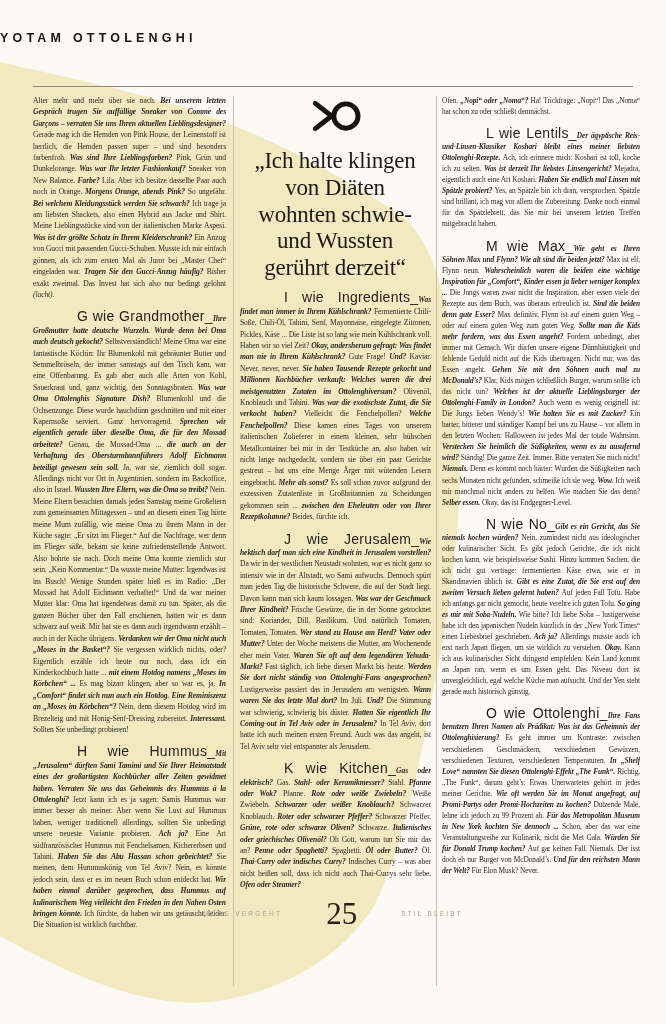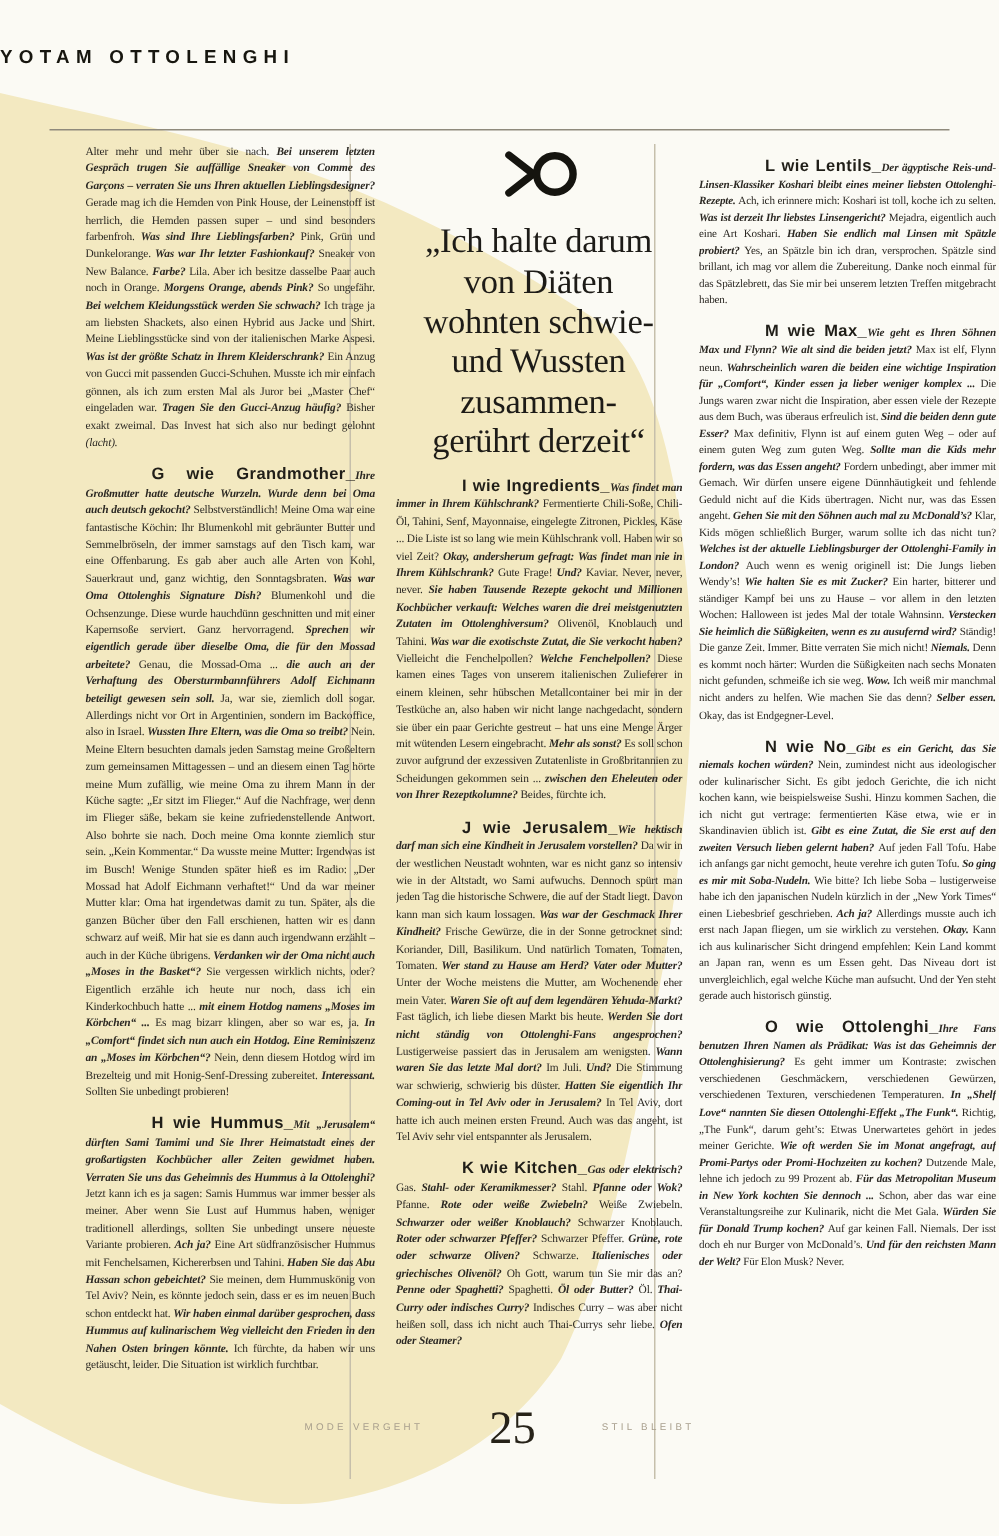--- a/index.html
+++ b/index.html
@@ -6,34 +6,34 @@
   #page{position:relative;width:666px;height:1024px;background:#fbfaf4;overflow:hidden;
         font-family:"Liberation Serif",serif;}
   #blob{position:absolute;left:0;top:0;width:666px;height:1024px;pointer-events:none;}
   .masthead{position:absolute;top:31px;left:0;width:100%;text-align:left;
         font-family:"Liberation Sans",sans-serif;font-weight:700;font-size:12.5px;
         letter-spacing:4.2px;color:#17160f;}
   .head-rule{position:absolute;top:86px;left:33px;width:600px;height:1px;background:#8f8a7c;}
   .vrule{position:absolute;top:96px;height:890px;width:1px;background:#c6bfab;}
   #vrule1{left:233px;} #vrule2{left:436px;}
   .col{position:absolute;top:95px;height:898px;overflow:hidden;color:#2b2823;
-       font-size:7.6px;line-height:11.4px;text-align:justify;letter-spacing:-0.1px;margin-left:24px;}
+       font-size:7.6px;line-height:11.4px;text-align:justify;letter-spacing:-0.1px;}
   #col1{left:33px;width:193px;}
   #col2{left:240px;width:191px;}
   #col3{left:442px;width:198px;font-size:7.4px;line-height:11.05px;}
   .para{margin:0;}
   .sec{margin:11px 0 0 0;text-indent:44px;}
-  .head{font-family:"Liberation Sans",sans-serif;font-weight:700;font-style:normal;
-        font-size:11px;letter-spacing:0.3px;color:#201e18;}
+  .head{font-family:"Liberation Sans",sans-serif;font-weight:400;font-style:normal;
+        font-size:14px;letter-spacing:0.3px;color:#201e18;}
   .r-q{font-weight:700;font-style:italic;}
   .r-i{font-style:italic;}
   .monogram{width:100%;text-align:center;margin:2px 0 10px 0;}
   .quote{width:208px;margin:4px 0 10px -9px;text-align:center;color:#1d1b17;
         font-size:23px;line-height:26.6px;letter-spacing:-0.2px;}
-  .footer{position:absolute;top:936px;left:0;width:100%;display:flex;align-items:center;
+  .footer{position:absolute;top:898px;left:0;width:100%;display:flex;align-items:center;
         justify-content:center;gap:44px;}
   .motto{font-family:"Liberation Sans",sans-serif;font-size:6.5px;letter-spacing:2.2px;
         color:#a89f8d;}
   .pagenum{font-family:"Liberation Serif",serif;font-size:31px;color:#262218;line-height:1;}
 </style>
 </head>
 <body>
 
 <div id="page">
 
@@ -56,35 +56,35 @@
     </div>
 
   <div class="col" id="col2">
     <div class="monogram">
       <svg width="54" height="38" viewBox="0 0 60 42" aria-hidden="true">
         <path d="M7,7 L25,21 L7,35" fill="none" stroke="#15140f" stroke-width="5.5" stroke-linecap="round" stroke-linejoin="round"></path>
         <circle cx="41" cy="21" r="13.5" fill="none" stroke="#15140f" stroke-width="5.5"></circle>
       </svg>
     </div>
     <div class="quote">
-        <div class="qline">„Ich halte darum</div>
+        <div class="qline">„Ich halte klingen</div>
         <div class="qline">von Diäten</div>
         <div class="qline">wohnten schwie-</div>
         <div class="qline">und Wussten</div>
-        <div class="qline">zusammen-</div>
         <div class="qline">gerührt derzeit“</div>
       </div>
     <div>
         <p class="sec"><span class="head">I wie Ingredients_</span><span class="r-q">Was findet man immer in Ihrem Kühlschrank? </span><span class="r-a">Fermentierte Chili-Soße, Chili-Öl, Tahini, Senf, Mayonnaise, eingelegte Zitronen, Pickles, Käse ... Die Liste ist so lang wie mein Kühlschrank voll. Haben wir so viel Zeit? </span><span class="r-q">Okay, andersherum gefragt: Was findet man nie in Ihrem Kühlschrank? </span><span class="r-a">Gute Frage! </span><span class="r-q">Und? </span><span class="r-a">Kaviar. Never, never, never. </span><span class="r-q">Sie haben Tausende Rezepte gekocht und Millionen Kochbücher verkauft: Welches waren die drei meistgenutzten Zutaten im Ottolenghiversum? </span><span class="r-a">Olivenöl, Knoblauch und Tahini. </span><span class="r-q">Was war die exotischste Zutat, die Sie verkocht haben? </span><span class="r-a">Vielleicht die Fenchelpollen? </span><span class="r-q">Welche Fenchelpollen? </span><span class="r-a">Diese kamen eines Tages von unserem italienischen Zulieferer in einem kleinen, sehr hübschen Metallcontainer bei mir in der Testküche an, also haben wir nicht lange nachgedacht, sondern sie über ein paar Gerichte gestreut – hat uns eine Menge Ärger mit wütenden Lesern eingebracht. </span><span class="r-q">Mehr als sonst? </span><span class="r-a">Es soll schon zuvor aufgrund der exzessiven Zutatenliste in Großbritannien zu Scheidungen gekommen sein ... </span><span class="r-q">zwischen den Eheleuten oder von Ihrer Rezeptkolumne? </span><span class="r-a">Beides, fürchte ich.</span></p>
         <p class="sec"><span class="head">J wie Jerusalem_</span><span class="r-q">Wie hektisch darf man sich eine Kindheit in Jerusalem vorstellen? </span><span class="r-a">Da wir in der westlichen Neustadt wohnten, war es nicht ganz so intensiv wie in der Altstadt, wo Sami aufwuchs. Dennoch spürt man jeden Tag die historische Schwere, die auf der Stadt liegt. Davon kann man sich kaum lossagen. </span><span class="r-q">Was war der Geschmack Ihrer Kindheit? </span><span class="r-a">Frische Gewürze, die in der Sonne getrocknet sind: Koriander, Dill, Basilikum. Und natürlich Tomaten, Tomaten, Tomaten. </span><span class="r-q">Wer stand zu Hause am Herd? Vater oder Mutter? </span><span class="r-a">Unter der Woche meistens die Mutter, am Wochenende eher mein Vater. </span><span class="r-q">Waren Sie oft auf dem legendären Yehuda-Markt? </span><span class="r-a">Fast täglich, ich liebe diesen Markt bis heute. </span><span class="r-q">Werden Sie dort nicht ständig von Ottolenghi-Fans angesprochen? </span><span class="r-a">Lustigerweise passiert das in Jerusalem am wenigsten. </span><span class="r-q">Wann waren Sie das letzte Mal dort? </span><span class="r-a">Im Juli. </span><span class="r-q">Und? </span><span class="r-a">Die Stimmung war schwierig, schwierig bis düster. </span><span class="r-q">Hatten Sie eigentlich Ihr Coming-out in Tel Aviv oder in Jerusalem? </span><span class="r-a">In Tel Aviv, dort hatte ich auch meinen ersten Freund. Auch was das angeht, ist Tel Aviv sehr viel entspannter als Jerusalem.</span></p>
         <p class="sec"><span class="head">K wie Kitchen_</span><span class="r-q">Gas oder elektrisch? </span><span class="r-a">Gas. </span><span class="r-q">Stahl- oder Keramikmesser? </span><span class="r-a">Stahl. </span><span class="r-q">Pfanne oder Wok? </span><span class="r-a">Pfanne. </span><span class="r-q">Rote oder weiße Zwiebeln? </span><span class="r-a">Weiße Zwiebeln. </span><span class="r-q">Schwarzer oder weißer Knoblauch? </span><span class="r-a">Schwarzer Knoblauch. </span><span class="r-q">Roter oder schwarzer Pfeffer? </span><span class="r-a">Schwarzer Pfeffer. </span><span class="r-q">Grüne, rote oder schwarze Oliven? </span><span class="r-a">Schwarze. </span><span class="r-q">Italienisches oder griechisches Olivenöl? </span><span class="r-a">Oh Gott, warum tun Sie mir das an? </span><span class="r-q">Penne oder Spaghetti? </span><span class="r-a">Spaghetti. </span><span class="r-q">Öl oder Butter? </span><span class="r-a">Öl. </span><span class="r-q">Thai-Curry oder indisches Curry? </span><span class="r-a">Indisches Curry – was aber nicht heißen soll, dass ich nicht auch Thai-Currys sehr liebe. </span><span class="r-q">Ofen oder Steamer?</span></p>
       </div>
   </div>
 
   <div class="col" id="col3">
+      <p class="para"><span class="r-a">Ofen. </span><span class="r-q">„Nopi“ oder „Noma“? </span><span class="r-a">Ha! Trickfrage: „Nopi“! Das „Noma“ hat schon zu oder schließt demnächst.</span></p>
       <p class="sec"><span class="head">L wie Lentils_</span><span class="r-q">Der ägyptische Reis-und-Linsen-Klassiker Koshari bleibt eines meiner liebsten Ottolenghi-Rezepte. </span><span class="r-a">Ach, ich erinnere mich: Koshari ist toll, koche ich zu selten. </span><span class="r-q">Was ist derzeit Ihr liebstes Linsengericht? </span><span class="r-a">Mejadra, eigentlich auch eine Art Koshari. </span><span class="r-q">Haben Sie endlich mal Linsen mit Spätzle probiert? </span><span class="r-a">Yes, an Spätzle bin ich dran, versprochen. Spätzle sind brillant, ich mag vor allem die Zubereitung. Danke noch einmal für das Spätzlebrett, das Sie mir bei unserem letzten Treffen mitgebracht haben.</span></p>
       <p class="sec"><span class="head">M wie Max_</span><span class="r-q">Wie geht es Ihren Söhnen Max und Flynn? Wie alt sind die beiden jetzt? </span><span class="r-a">Max ist elf, Flynn neun. </span><span class="r-q">Wahrscheinlich waren die beiden eine wichtige Inspiration für „Comfort“, Kinder essen ja lieber weniger komplex ... </span><span class="r-a">Die Jungs waren zwar nicht die Inspiration, aber essen viele der Rezepte aus dem Buch, was überaus erfreulich ist. </span><span class="r-q">Sind die beiden denn gute Esser? </span><span class="r-a">Max definitiv, Flynn ist auf einem guten Weg – oder auf einem guten Weg zum guten Weg. </span><span class="r-q">Sollte man die Kids mehr fordern, was das Essen angeht? </span><span class="r-a">Fordern unbedingt, aber immer mit Gemach. Wir dürfen unsere eigene Dünnhäutigkeit und fehlende Geduld nicht auf die Kids übertragen. Nicht nur, was das Essen angeht. </span><span class="r-q">Gehen Sie mit den Söhnen auch mal zu McDonald’s? </span><span class="r-a">Klar, Kids mögen schließlich Burger, warum sollte ich das nicht tun? </span><span class="r-q">Welches ist der aktuelle Lieblingsburger der Ottolenghi-Family in London? </span><span class="r-a">Auch wenn es wenig originell ist: Die Jungs lieben Wendy’s! </span><span class="r-q">Wie halten Sie es mit Zucker? </span><span class="r-a">Ein harter, bitterer und ständiger Kampf bei uns zu Hause – vor allem in den letzten Wochen: Halloween ist jedes Mal der totale Wahnsinn. </span><span class="r-q">Verstecken Sie heimlich die Süßigkeiten, wenn es zu ausufernd wird? </span><span class="r-a">Ständig! Die ganze Zeit. Immer. Bitte verraten Sie mich nicht! </span><span class="r-q">Niemals. </span><span class="r-a">Denn es kommt noch härter: Wurden die Süßigkeiten nach sechs Monaten nicht gefunden, schmeiße ich sie weg. </span><span class="r-q">Wow. </span><span class="r-a">Ich weiß mir manchmal nicht anders zu helfen. Wie machen Sie das denn? </span><span class="r-q">Selber essen. </span><span class="r-a">Okay, das ist Endgegner-Level.</span></p>
       <p class="sec"><span class="head">N wie No_</span><span class="r-q">Gibt es ein Gericht, das Sie niemals kochen würden? </span><span class="r-a">Nein, zumindest nicht aus ideologischer oder kulinarischer Sicht. Es gibt jedoch Gerichte, die ich nicht kochen kann, wie beispielsweise Sushi. Hinzu kommen Sachen, die ich nicht gut vertrage: fermentierten Käse etwa, wie er in Skandinavien üblich ist. </span><span class="r-q">Gibt es eine Zutat, die Sie erst auf den zweiten Versuch lieben gelernt haben? </span><span class="r-a">Auf jeden Fall Tofu. Habe ich anfangs gar nicht gemocht, heute verehre ich guten Tofu. </span><span class="r-q">So ging es mir mit Soba-Nudeln. </span><span class="r-a">Wie bitte? Ich liebe Soba – lustigerweise habe ich den japanischen Nudeln kürzlich in der „New York Times“ einen Liebesbrief geschrieben. </span><span class="r-q">Ach ja? </span><span class="r-a">Allerdings musste auch ich erst nach Japan fliegen, um sie wirklich zu verstehen. </span><span class="r-q">Okay. </span><span class="r-a">Kann ich aus kulinarischer Sicht dringend empfehlen: Kein Land kommt an Japan ran, wenn es um Essen geht. Das Niveau dort ist unvergleichlich, egal welche Küche man aufsucht. Und der Yen steht gerade auch historisch günstig.</span></p>
       <p class="sec"><span class="head">O wie Ottolenghi_</span><span class="r-q">Ihre Fans benutzen Ihren Namen als Prädikat: Was ist das Geheimnis der Ottolenghisierung? </span><span class="r-a">Es geht immer um Kontraste: zwischen verschiedenen Geschmäckern, verschiedenen Gewürzen, verschiedenen Texturen, verschiedenen Temperaturen. </span><span class="r-q">In „Shelf Love“ nannten Sie diesen Ottolenghi-Effekt „The Funk“. </span><span class="r-a">Richtig, „The Funk“, darum geht’s: Etwas Unerwartetes gehört in jedes meiner Gerichte. </span><span class="r-q">Wie oft werden Sie im Monat angefragt, auf Promi-Partys oder Promi-Hochzeiten zu kochen? </span><span class="r-a">Dutzende Male, lehne ich jedoch zu 99 Prozent ab. </span><span class="r-q">Für das Metropolitan Museum in New York kochten Sie dennoch ... </span><span class="r-a">Schon, aber das war eine Veranstaltungsreihe zur Kulinarik, nicht die Met Gala. </span><span class="r-q">Würden Sie für Donald Trump kochen? </span><span class="r-a">Auf gar keinen Fall. Niemals. Der isst doch eh nur Burger von McDonald’s. </span><span class="r-q">Und für den reichsten Mann der Welt? </span><span class="r-a">Für Elon Musk? Never.</span></p>
     </div>
 
   <div class="footer">
     <span class="motto">MODE VERGEHT</span>
     <span class="pagenum">25</span>
     <span class="motto">STIL BLEIBT</span>

